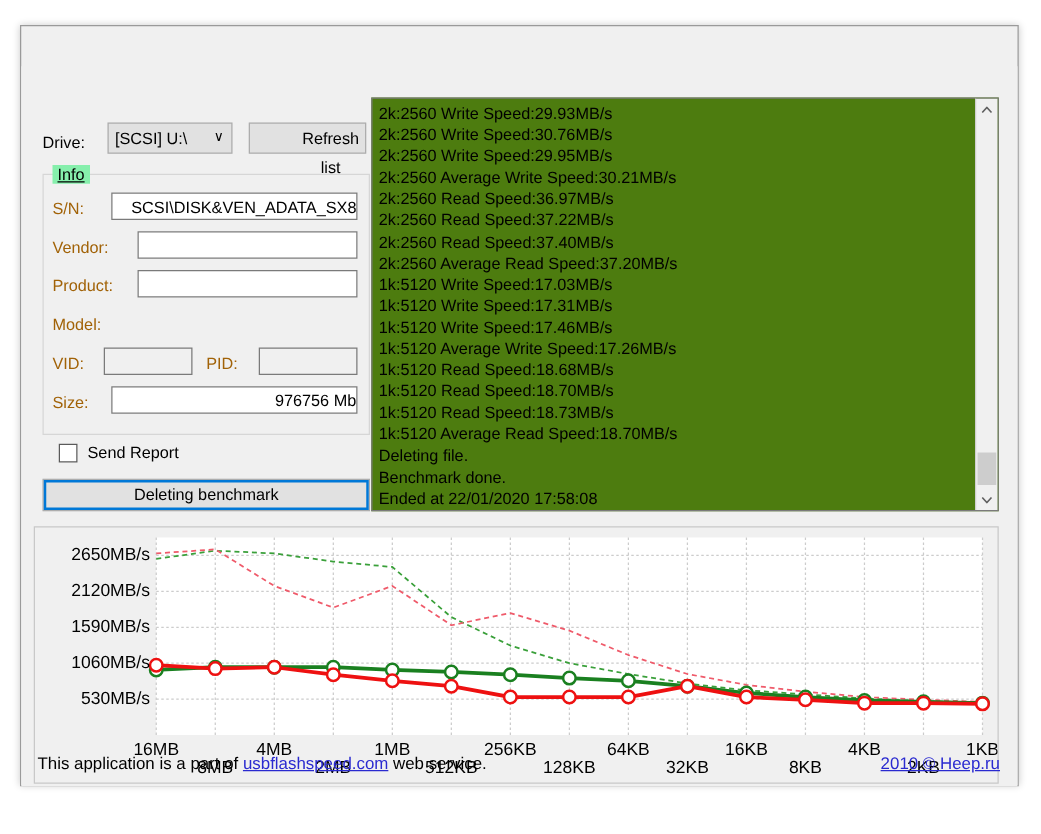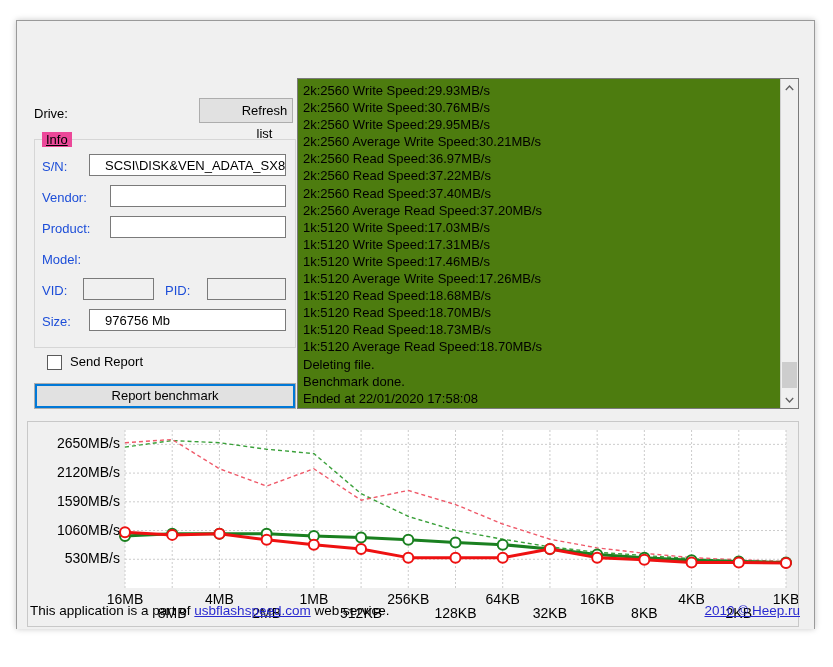--- a/index.html
+++ b/index.html
@@ -123,44 +123,45 @@
     top: 86px;
     width: 262px;
     height: 209px;
     border: 1px solid #d6d6d6;
     box-sizing: border-box;
   }
   #info-legend {
     position: absolute;
     left: 25px;
     top: 79px;
-    background: #ec4899;
+    background: #86efac;
     padding: 0 4px;
     font-size: 13px;
     color: #000;
     text-decoration: underline;
   }
 
   .field-label {
     position: absolute;
     font-size: 13px;
-    color: #1d4ed8;
+    color: #a16207;
   }
   .text-field {
     position: absolute;
     border: 1px solid #7a7a7a;
     background: #ffffff;
     box-sizing: border-box;
     font-size: 13px;
     color: #000;
     padding-left: 15px;
     line-height: 21px;
     height: 22px;
     overflow: hidden;
     white-space: nowrap;
+    text-align: right;
   }
   .text-field.readonly-grey { background: #f0f0f0; }
 
   #sn-label      { left: 25px;  top: 106px; }
   #sn-field      { left: 72px;  top: 101px; width: 197px; }
   #vendor-label  { left: 25px;  top: 137px; }
   #vendor-field  { left: 93px;  top: 132px; width: 176px; }
   #product-label { left: 25px;  top: 168px; }
   #product-field { left: 93px;  top: 163px; width: 176px; }
   #model-label   { left: 25px;  top: 199px; }
@@ -324,20 +325,24 @@
 </style>
 </head>
 <body>
 
 <div id="app-window">
 
 
   <div id="client-area">
 
     <div id="drive-label" class="field-label">Drive:</div>
+    <div id="drive-select">
+      <span id="drive-select-value">[SCSI] U:\</span>
+      <span id="drive-chevron">∨</span>
+    </div>
     <div id="refresh-list-button">Refresh list</div>
 
     <div id="info-group"></div>
     <div id="info-legend">Info</div>
 
     <div id="sn-label" class="field-label">S/N:</div>
     <div id="sn-field" class="text-field">SCSI\DISK&amp;VEN_ADATA_SX8</div>
 
     <div id="vendor-label" class="field-label">Vendor:</div>
     <div id="vendor-field" class="text-field"></div>
@@ -354,21 +359,21 @@
     <div id="pid-field" class="text-field readonly-grey"></div>
 
     <div id="size-label" class="field-label">Size:</div>
     <div id="size-field" class="text-field">976756 Mb</div>
 
     <div id="send-report-row">
       <span id="send-report-box"></span>
       <span id="send-report-label">Send Report</span>
     </div>
 
-    <div id="restart-button">Report benchmark</div>
+    <div id="restart-button">Deleting benchmark</div>
 
     <div id="log-box">
       <div id="log-text"><div class="log-line">2k:2560 Write Speed:29.93MB/s</div><div class="log-line">2k:2560 Write Speed:30.76MB/s</div><div class="log-line">2k:2560 Write Speed:29.95MB/s</div><div class="log-line">2k:2560 Average Write Speed:30.21MB/s</div><div class="log-line">2k:2560 Read Speed:36.97MB/s</div><div class="log-line">2k:2560 Read Speed:37.22MB/s</div><div class="log-line">2k:2560 Read Speed:37.40MB/s</div><div class="log-line">2k:2560 Average Read Speed:37.20MB/s</div><div class="log-line">1k:5120 Write Speed:17.03MB/s</div><div class="log-line">1k:5120 Write Speed:17.31MB/s</div><div class="log-line">1k:5120 Write Speed:17.46MB/s</div><div class="log-line">1k:5120 Average Write Speed:17.26MB/s</div><div class="log-line">1k:5120 Read Speed:18.68MB/s</div><div class="log-line">1k:5120 Read Speed:18.70MB/s</div><div class="log-line">1k:5120 Read Speed:18.73MB/s</div><div class="log-line">1k:5120 Average Read Speed:18.70MB/s</div><div class="log-line">Deleting file.</div><div class="log-line">Benchmark done.</div><div class="log-line">Ended at 22/01/2020 17:58:08</div></div>
       <div id="log-scrollbar">
         <div id="scroll-up-arrow">
           <svg width="9" height="6" viewBox="0 0 9 6" aria-hidden="true">
             <polyline points="0.8,5 4.5,1 8.2,5" fill="none" stroke="#606060" stroke-width="1.3"></polyline>
           </svg>
         </div>
         <div id="scroll-thumb"></div>

